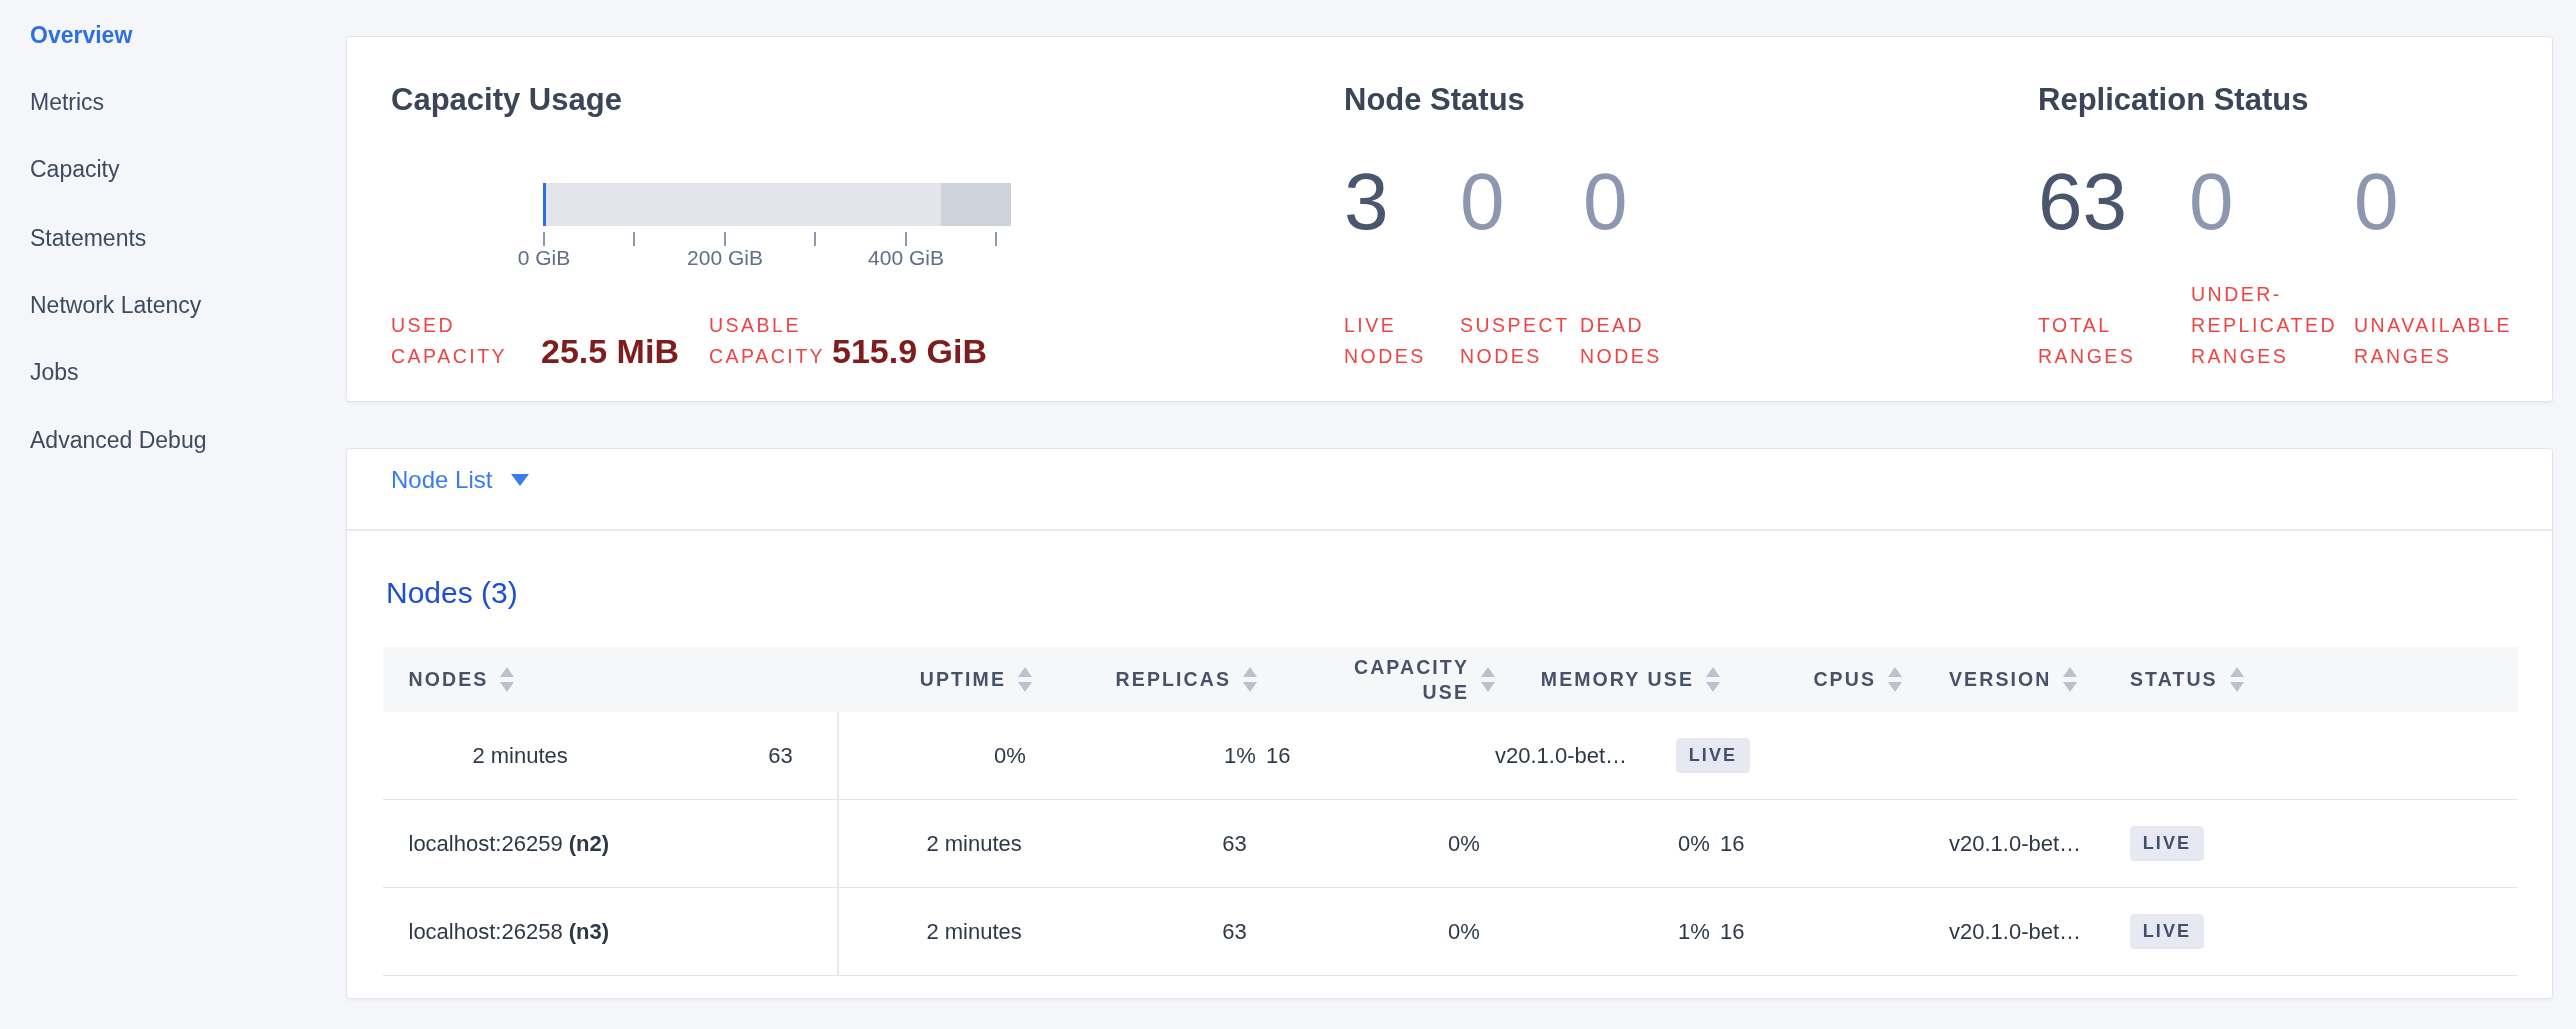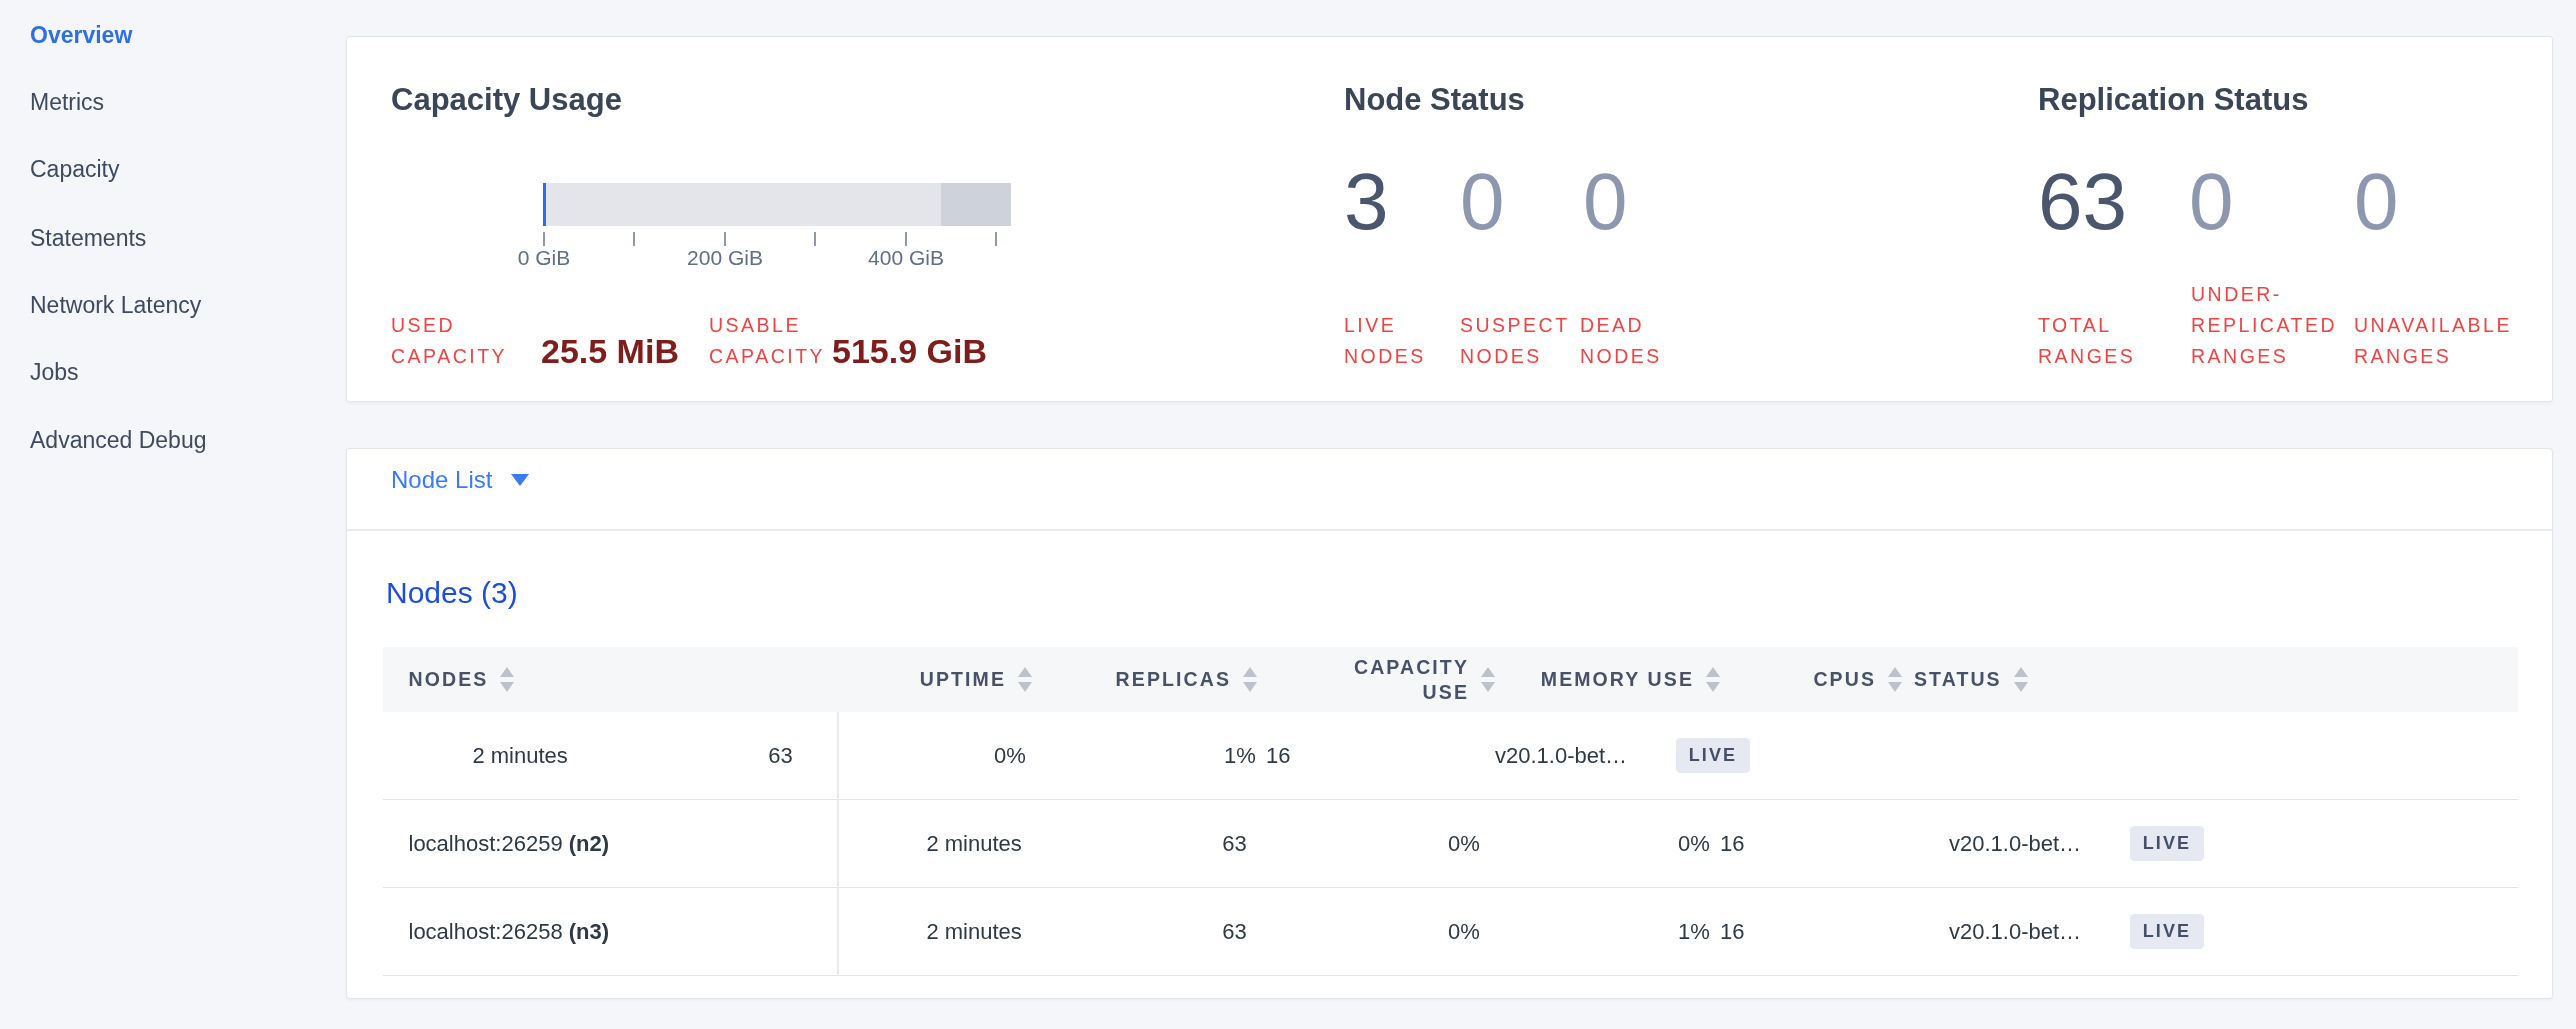--- a/index.html
+++ b/index.html
@@ -217,20 +217,27 @@
             <span class="dn"></span>
           </span>
       </div>
       <div class="th c5">
         <span class="lbl">CPUS</span>
         <span class="sort">
             <span class="up"></span>
             <span class="dn"></span>
           </span>
       </div>
+      <div class="th c6">
+        <span class="lbl">VERSION</span>
+        <span class="sort">
+            <span class="up"></span>
+            <span class="dn"></span>
+          </span>
+      </div>
       <div class="th c7">
         <span class="lbl">STATUS</span>
         <span class="sort">
             <span class="up"></span>
             <span class="dn"></span>
           </span>
       </div>
     </div>
 
     <div class="tbody">

